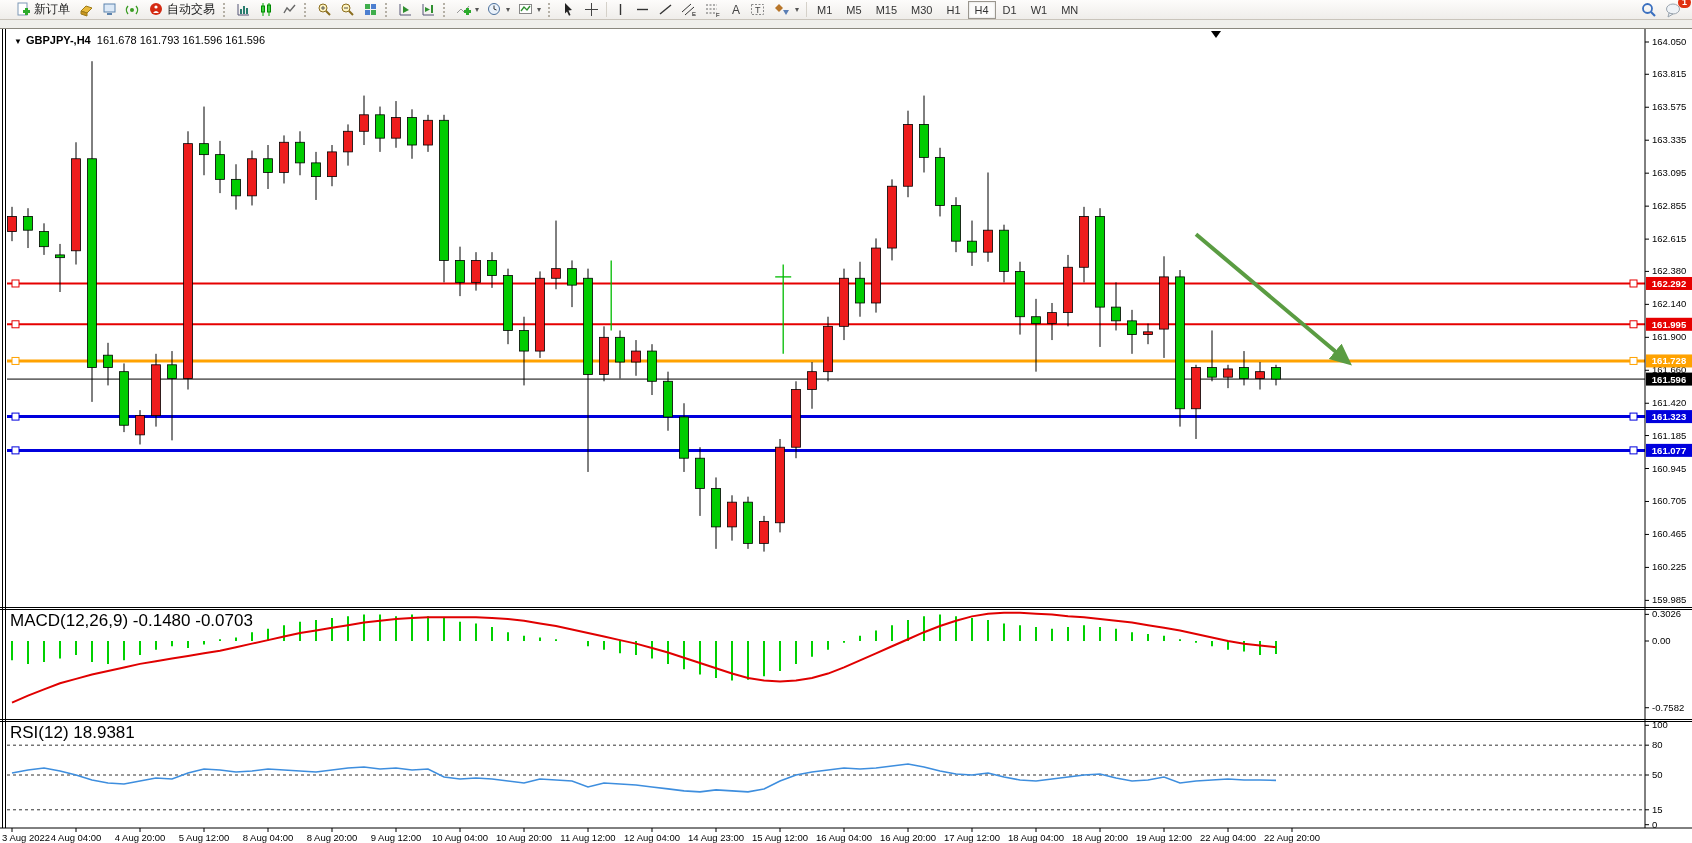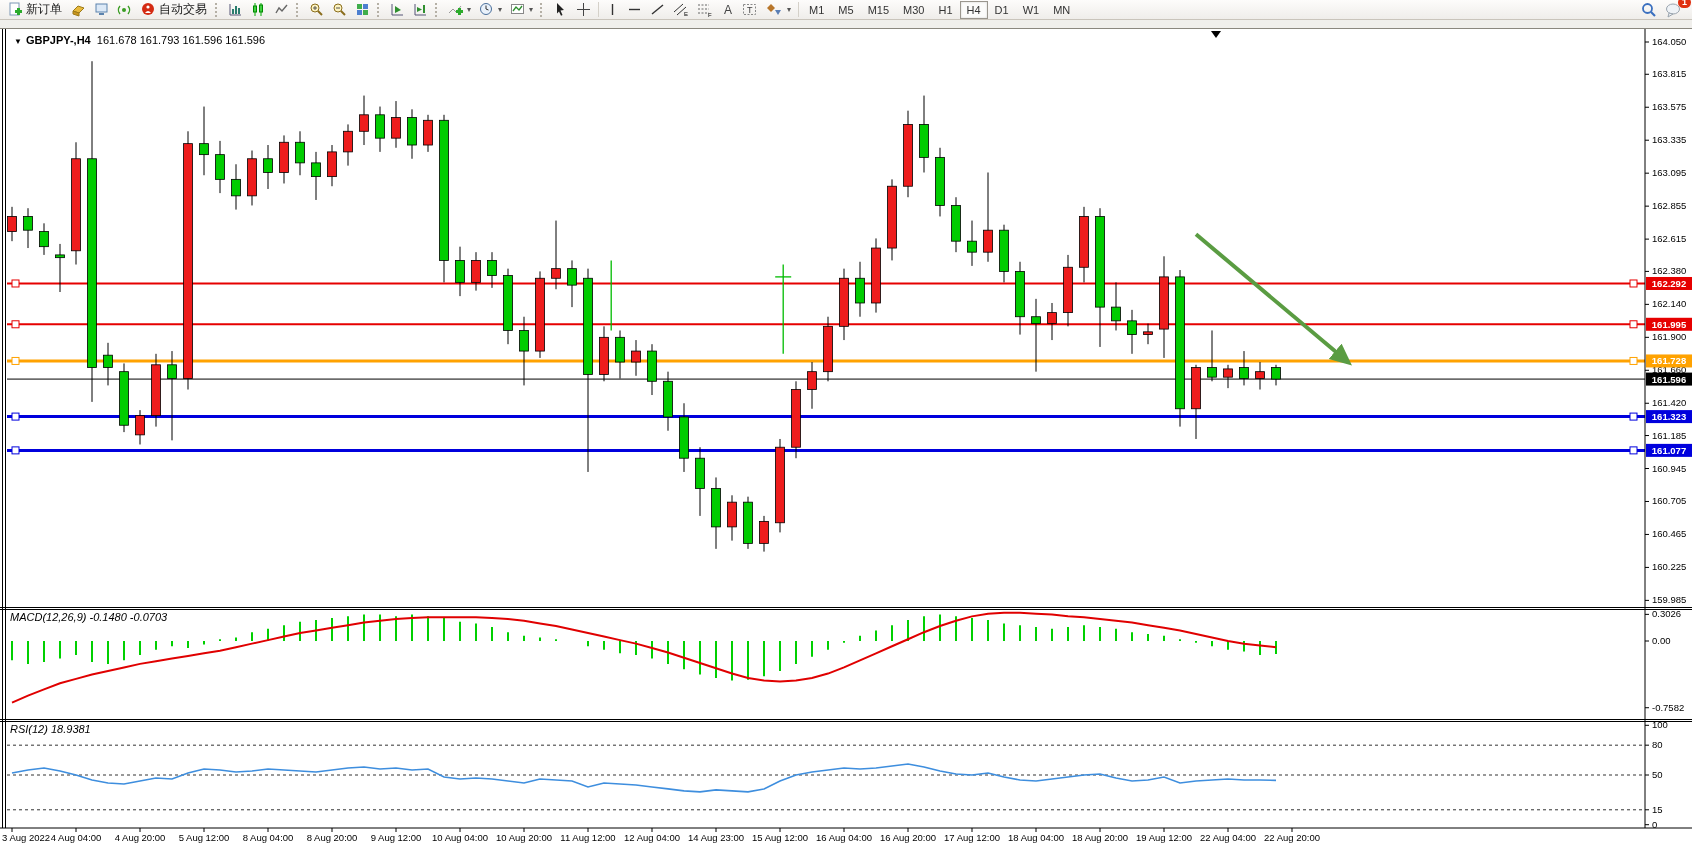--- a/index.html
+++ b/index.html
@@ -1,38 +1,38 @@
 <!DOCTYPE html>
 <html><head>
 <meta charset="utf-8">
 <style>
   html,body{margin:0;padding:0;width:1692px;height:843px;background:#f0efec;overflow:hidden;
     font-family:"Liberation Sans",sans-serif;}
   
   .toolbar{position:absolute;left:0;top:0;width:1692px;height:20px;
     background:linear-gradient(#fdfcfb,#efedea);border-bottom:1px solid #c9c4bb;
-    display:flex;align-items:center;padding-left:3px;box-sizing:border-box;}
+    display:flex;align-items:center;padding-left:11px;box-sizing:border-box;}
   .tb-btn{height:18px;display:flex;align-items:center;gap:3px;padding:0 4px;font-size:12px;
     color:#1a1a1a;border:1px solid transparent;border-radius:2px;white-space:nowrap;}
   .tb-btn.icon-only{padding:0 3px;}
   .grip{width:4px;height:14px;border-left:2px dotted #b5b0a6;margin:0 3px;}
   .sep{width:1px;height:15px;background:#d5d1c9;margin:0 3px;}
   .caret{font-size:8px;color:#555;margin-left:1px;}
   .tf-btn{font-size:11px;color:#333;padding:0 6px;height:16px;line-height:16px;border:1px solid transparent;}
   .tf-btn.active{background:#fbfbfa;border:1px solid #9a968e;box-shadow:inset 0 0 2px #ccc;}
   .tb-right{margin-left:auto;display:flex;align-items:center;margin-right:6px;}
   .badge{position:absolute;top:-4px;right:-6px;background:#e03010;color:#fff;border-radius:8px;
     font-size:9px;font-weight:bold;padding:0 4px;height:11px;line-height:11px;}
   .chat-wrap{position:relative;}
   
   .chart-container{position:absolute;left:0;top:28px;width:1692px;height:823px;background:#fff;
     border-top:1px solid #8a877f;box-sizing:border-box;}
   .chart-title{position:absolute;left:14px;top:5px;font-size:11px;color:#000;z-index:5;}
   .chart-title .tri{font-size:8px;margin-right:4px;}
-  .panel-label{position:absolute;left:10px;font-size:11px;color:#000;z-index:5;font-style:italic;}
+  .panel-label{position:absolute;left:10px;font-size:17px;color:#000;z-index:5;}
   svg text{font-family:"Liberation Sans",sans-serif;}
 </style>
 </head>
 <body>
 
 <div class="toolbar">
   <div class="tb-btn">
     <svg width="15" height="15">
         <rect x="2" y="1" width="9" height="12" fill="#fff" stroke="#7d97b5"></rect>
         <rect x="7" y="8" width="7" height="3" fill="#2cab2c"></rect>

